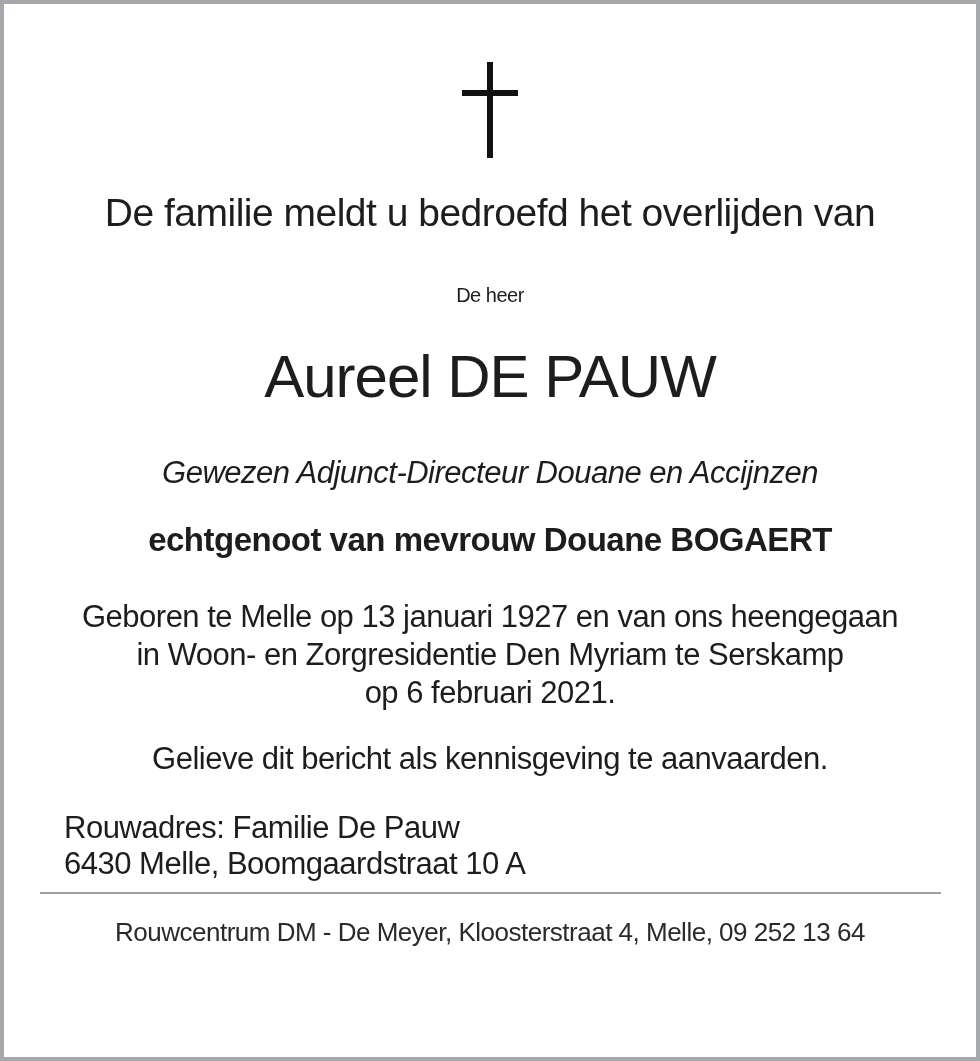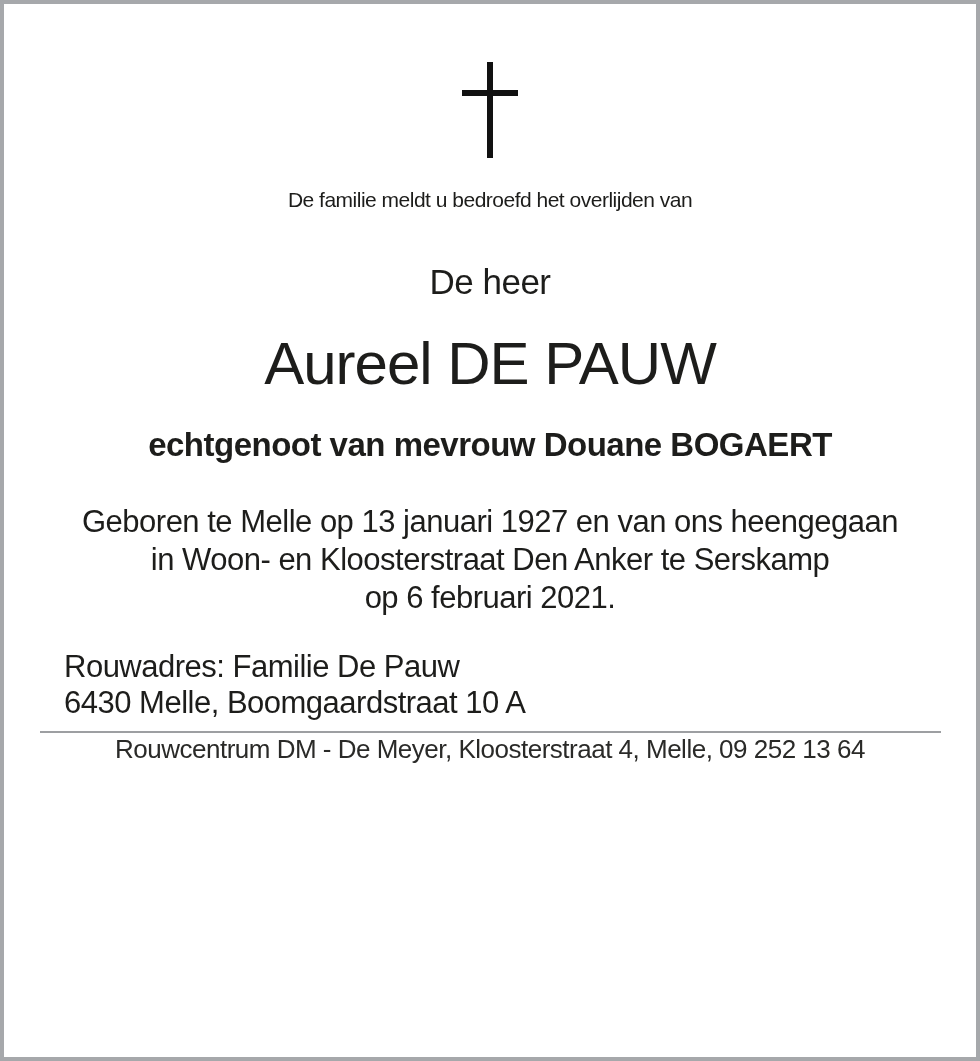--- a/index.html
+++ b/index.html
@@ -36,27 +36,27 @@
   .cross .hbar {
     position: absolute;
     left: 0;
     top: 28px;
     width: 56px;
     height: 6px;
     background: #111111;
   }
 
   .intro {
-    margin-top: 23px;
-    font-size: 21px;
+    margin-top: 36px;
+    font-size: 39px;
     line-height: 38px;
   }
   .salutation {
     margin-top: 44px;
-    font-size: 35px;
+    font-size: 20px;
     line-height: 38px;
   }
   .deceased-name {
     margin-top: 30px;
     font-size: 60px;
     line-height: 66px;
     font-weight: normal;
     letter-spacing: -1px;
   }
   .former-title {
@@ -87,21 +87,21 @@
     line-height: 36px;
   }
   .mourning-address span { display: block; }
 
   .separator {
     margin: 10px 35px 0 36px;
     height: 2px;
     background: #9d9fa2;
   }
   .footer {
-    margin-top: 0;
+    margin-top: 22px;
     font-size: 26px;
     line-height: 32px;
     color: #2a2a28;
   }
 </style>
 </head>
 <body>
 
 <div class="page">
 
@@ -109,30 +109,32 @@
     <div class="vbar"></div>
     <div class="hbar"></div>
   </div>
 
   <div class="intro center">De familie meldt u bedroefd het overlijden van</div>
 
   <div class="salutation center">De heer</div>
 
   <div class="deceased-name center">Aureel DE PAUW</div>
 
+  <div class="former-title center">Gewezen Adjunct-Directeur Douane en Accijnzen</div>
 
   <div class="spouse center">echtgenoot van mevrouw Douane BOGAERT</div>
 
   <div class="para life-block center">
     <span>Geboren te Melle op 13 januari 1927 en van ons heengegaan</span>
-    <span>in Woon- en Kloosterstraat Den Anker te Serskamp</span>
+    <span>in Woon- en Zorgresidentie Den Myriam te Serskamp</span>
     <span>op 6 februari 2021.</span>
   </div>
 
 
+  <div class="para notice center">Gelieve dit bericht als kennisgeving te aanvaarden.</div>
 
   <div class="mourning-address">
     <span>Rouwadres: Familie De Pauw</span>
     <span>6430 Melle, Boomgaardstraat 10 A</span>
   </div>
 
   <div class="separator"></div>
 
   <div class="footer center">Rouwcentrum DM - De Meyer, Kloosterstraat 4, Melle, 09 252 13 64</div>
 

